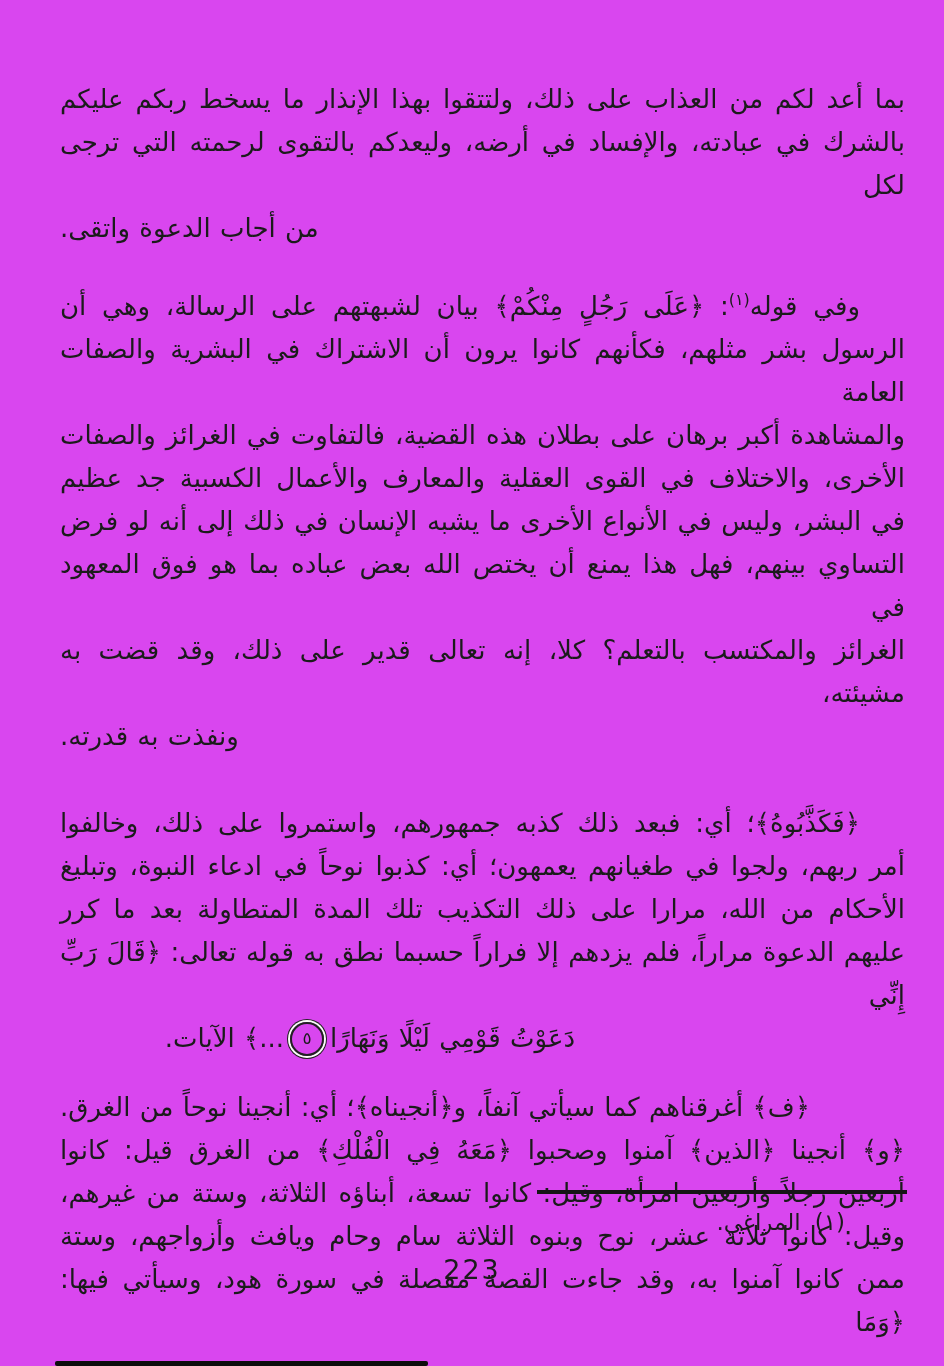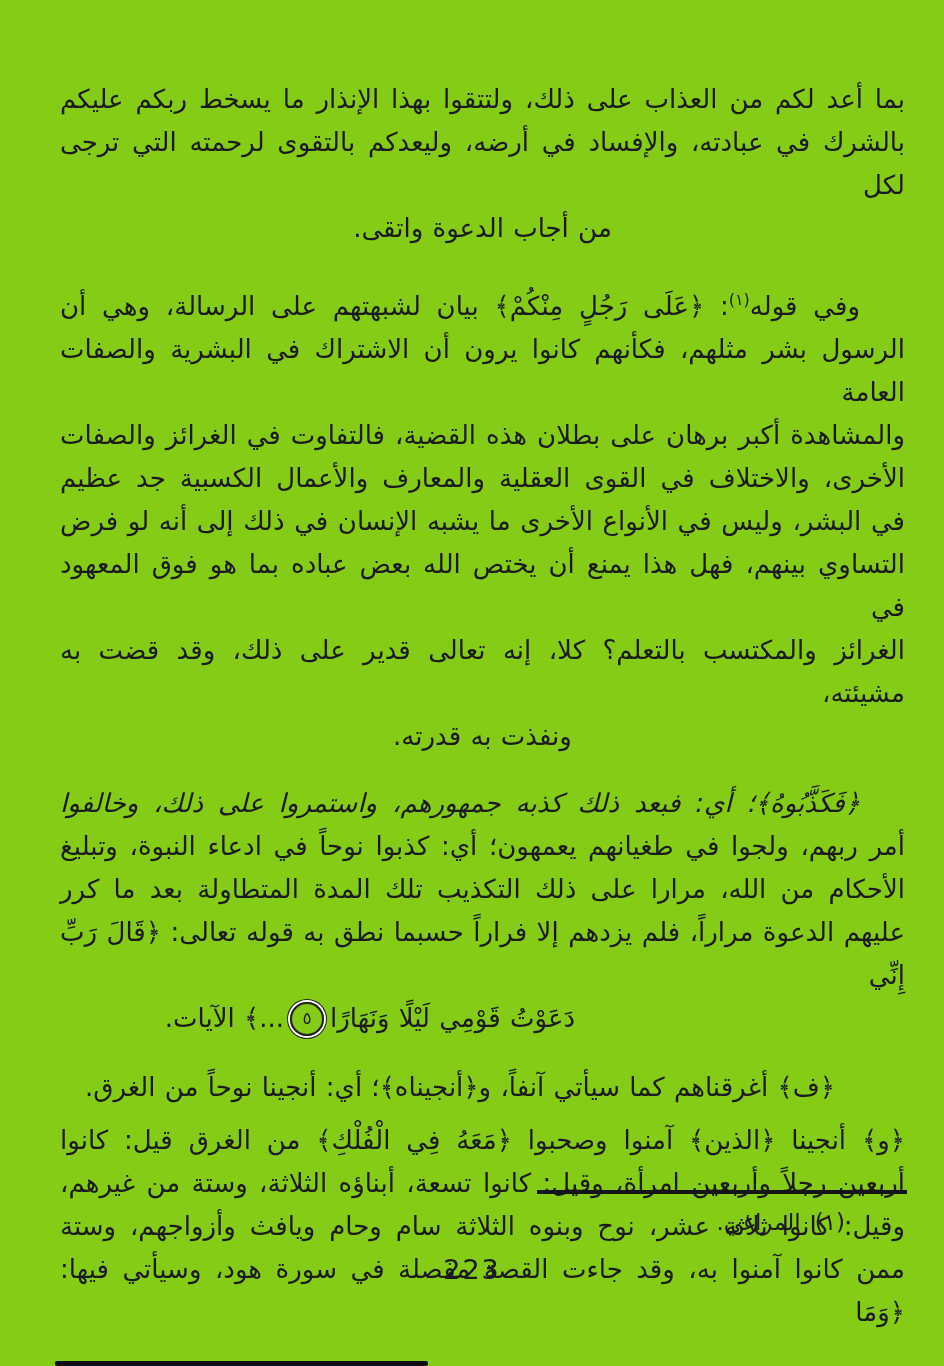--- a/index.html
+++ b/index.html
@@ -4,21 +4,21 @@
 <style>
   html, body {
     margin: 0;
     padding: 0;
     background: #ffffff;
   }
   .page {
     position: relative;
     width: 944px;
     height: 1366px;
-    background: #84cc16;
+    background: #d946ef;
     overflow: hidden;
     font-family: "DejaVu Sans", sans-serif;
     color: #1b1b1b;
   }
   .text-block {
     position: absolute;
     top: 78px;
     right: 39px;
     width: 845px;
     direction: rtl;
@@ -26,21 +26,21 @@
     line-height: 43px;
     text-align: justify;
   }
   .para { text-indent: 0; }
   .line {
     text-align: justify;
     text-align-last: justify;
     word-spacing: 1px;
   }
   .line.last {
-    text-align: center;
+    text-align: left;
     text-align-last: auto;
   }
   .line.verse-end {
     text-align: right;
     text-align-last: auto;
     padding-right: 330px;
     white-space: nowrap;
   }
   .footnote-ref {
     font-size: 16px;
@@ -103,38 +103,38 @@
 <body>
 
 <div class="page">
 
   <main class="text-block" id="paragraphs">
       <div class="para" style="margin-bottom: 28px;">
         <div class="line" style="text-indent: 0px;">بما أعد لكم من العذاب على ذلك، ولتتقوا بهذا الإنذار ما يسخط ربكم عليكم</div>
         <div class="line">بالشرك في عبادته، والإفساد في أرضه، وليعدكم بالتقوى لرحمته التي ترجى لكل</div>
         <div class="line last">من أجاب الدعوة واتقى.</div>
       </div>
-      <div class="para" style="margin-bottom: 24px;">
+      <div class="para" style="margin-bottom: 44px;">
         <div class="line" style="text-indent: 45px;"><span>وفي قوله</span><span class="footnote-ref">(١)</span><span>: ﴿عَلَى رَجُلٍ مِنْكُمْ﴾ بيان لشبهتهم على الرسالة، وهي أن</span></div>
         <div class="line">الرسول بشر مثلهم، فكأنهم كانوا يرون أن الاشتراك في البشرية والصفات العامة</div>
         <div class="line">والمشاهدة أكبر برهان على بطلان هذه القضية، فالتفاوت في الغرائز والصفات</div>
         <div class="line">الأخرى، والاختلاف في القوى العقلية والمعارف والأعمال الكسبية جد عظيم</div>
         <div class="line">في البشر، وليس في الأنواع الأخرى ما يشبه الإنسان في ذلك إلى أنه لو فرض</div>
         <div class="line">التساوي بينهم، فهل هذا يمنع أن يختص الله بعض عباده بما هو فوق المعهود في</div>
         <div class="line">الغرائز والمكتسب بالتعلم؟ كلا، إنه تعالى قدير على ذلك، وقد قضت به مشيئته،</div>
         <div class="line last">ونفذت به قدرته.</div>
       </div>
       <div class="para" style="margin-bottom: 26px;">
-        <div class="line" style="text-indent: 45px; font-style: italic;">﴿فَكَذَّبُوهُ﴾؛ أي: فبعد ذلك كذبه جمهورهم، واستمروا على ذلك، وخالفوا</div>
+        <div class="line" style="text-indent: 45px;">﴿فَكَذَّبُوهُ﴾؛ أي: فبعد ذلك كذبه جمهورهم، واستمروا على ذلك، وخالفوا</div>
         <div class="line">أمر ربهم، ولجوا في طغيانهم يعمهون؛ أي: كذبوا نوحاً في ادعاء النبوة، وتبليغ</div>
         <div class="line">الأحكام من الله، مرارا على ذلك التكذيب تلك المدة المتطاولة بعد ما كرر</div>
         <div class="line">عليهم الدعوة مراراً، فلم يزدهم إلا فراراً حسبما نطق به قوله تعالى: ﴿قَالَ رَبِّ إِنِّي</div>
         <div class="line last verse-end"><span>دَعَوْتُ قَوْمِي لَيْلًا وَنَهَارًا</span><span class="ayah-number">٥</span><span>...﴾ الآيات.</span></div>
       </div>
-      <div class="para" style="margin-bottom: 10px;">
+      <div class="para" style="">
         <div class="line last" style="text-indent: 45px;">﴿ف﴾ أغرقناهم كما سيأتي آنفاً، و﴿أنجيناه﴾؛ أي: أنجينا نوحاً من الغرق.</div>
       </div>
       <div class="para" style="margin-bottom: 0px;">
         <div class="line" style="text-indent: 0px;">﴿و﴾ أنجينا ﴿الذين﴾ آمنوا وصحبوا ﴿مَعَهُ فِي الْفُلْكِ﴾ من الغرق قيل: كانوا</div>
         <div class="line">أربعين رجلاً وأربعين امرأة، وقيل: كانوا تسعة، أبناؤه الثلاثة، وستة من غيرهم،</div>
         <div class="line">وقيل: كانوا ثلاثة عشر، نوح وبنوه الثلاثة سام وحام ويافث وأزواجهم، وستة</div>
         <div class="line">ممن كانوا آمنوا به، وقد جاءت القصة مفصلة في سورة هود، وسيأتي فيها: ﴿وَمَا</div>
       </div>
     </main>
 

